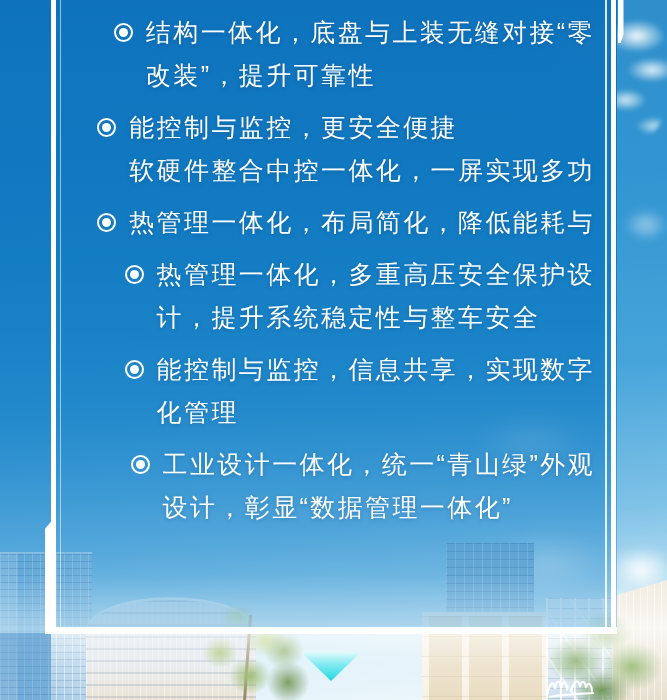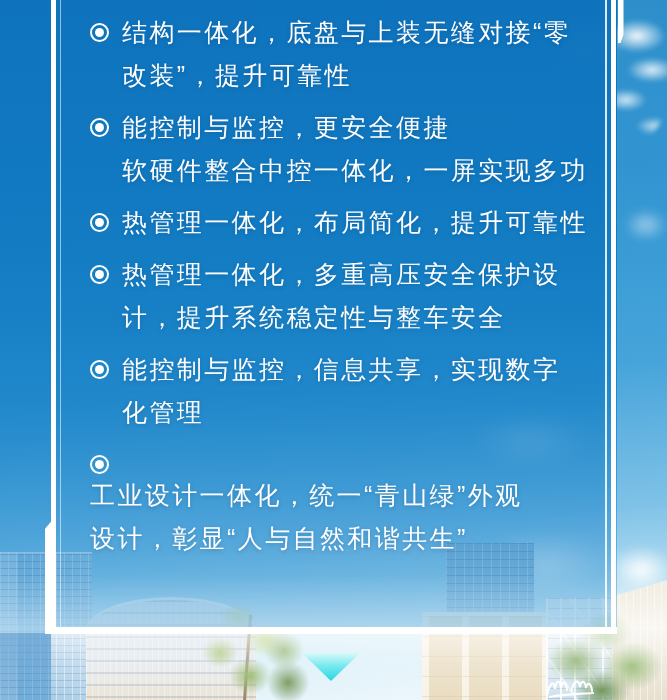--- a/index.html
+++ b/index.html
@@ -114,22 +114,22 @@
   .fr-thin-left{left:59.5px;top:0;width:1.5px;height:627px;opacity:.55;}
   .fr-thin-right{left:605px;top:0;width:2px;height:627px;opacity:.85;}
   .fr-acc-tr{left:617.5px;top:0;width:6px;height:43px;
     clip-path:polygon(0 0,100% 0,100% 80%,50% 100%,0 100%);}
   .fr-acc-bl{left:45px;top:517px;width:10px;height:117px;
     clip-path:polygon(100% 0,100% 100%,0 100%,0 10%);}
 
   
   .content{left:90px;top:11px;width:505px;}
   .content *{position:static;}
-  .item{display:flex;margin-bottom:9px;}
-  .item:nth-child(6){margin-top:5px;flex-direction:column;}
+  .item{display:flex;margin-bottom:9px;justify-content:flex-end;}
+  .item:nth-child(6){margin-top:5px;}
   .bullet{flex:none;width:19px;height:19px;margin:12px 13px 0 0;
     border:2.5px solid #fff;border-radius:50%;position:relative;}
   .bullet .dot{position:absolute;left:50%;top:50%;width:9px;height:9px;margin:-4.5px 0 0 -4.5px;
     background:#fff;border-radius:50%;}
   .line{white-space:nowrap;color:#fff;font-size:25px;line-height:43px;
     font-weight:500;letter-spacing:2.4px;
     text-shadow:0 1px 4px rgba(0,50,100,.28);}
 
   
   .chevron{left:301px;top:652px;width:60px;height:29px;}
@@ -198,21 +198,21 @@
         <div class="line">能控制与监控，更安全便捷</div>
         <div class="line">软硬件整合中控一体化，一屏实现多功</div>
       </div>
     </div>
 
     <div class="item">
       <span class="bullet">
           <span class="dot"></span>
         </span>
       <div class="item-text">
-        <div class="line">热管理一体化，布局简化，提升可靠性</div>
+        <div class="line">热管理一体化，布局简化，降低能耗与</div>
       </div>
     </div>
 
     <div class="item">
       <span class="bullet">
           <span class="dot"></span>
         </span>
       <div class="item-text">
         <div class="line">热管理一体化，多重高压安全保护设</div>
         <div class="line">计，提升系统稳定性与整车安全</div>
@@ -228,21 +228,21 @@
         <div class="line">化管理</div>
       </div>
     </div>
 
     <div class="item">
       <span class="bullet">
           <span class="dot"></span>
         </span>
       <div class="item-text">
         <div class="line">工业设计一体化，统一“青山绿”外观</div>
-        <div class="line">设计，彰显“人与自然和谐共生”</div>
+        <div class="line">设计，彰显“数据管理一体化”</div>
       </div>
     </div>
 
   </div>
 
   <div class="chevron">
     <div class="tri"></div>
   </div>
 
   <svg class="scribble" viewBox="0 0 62 26" fill="none">

